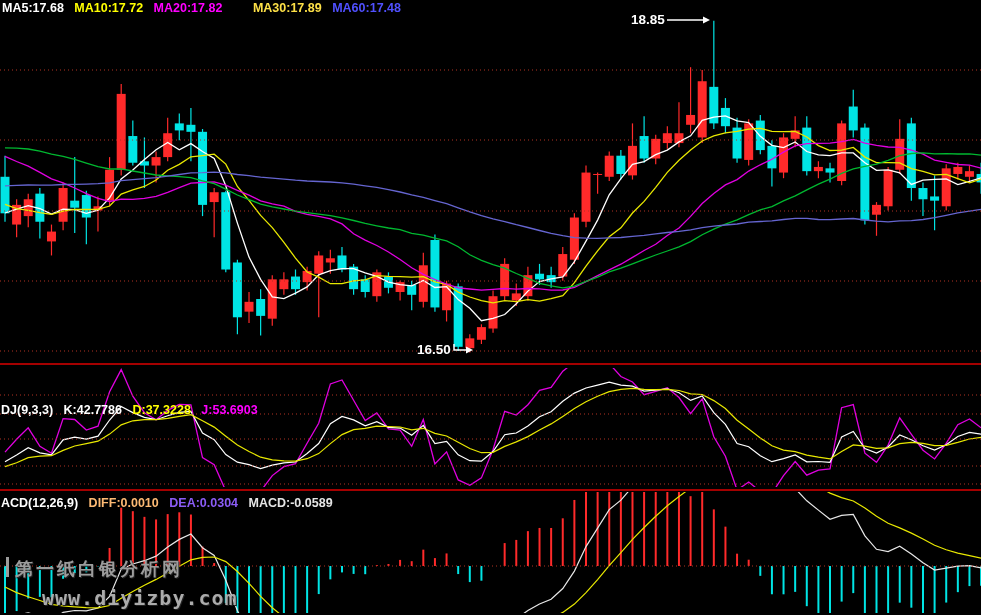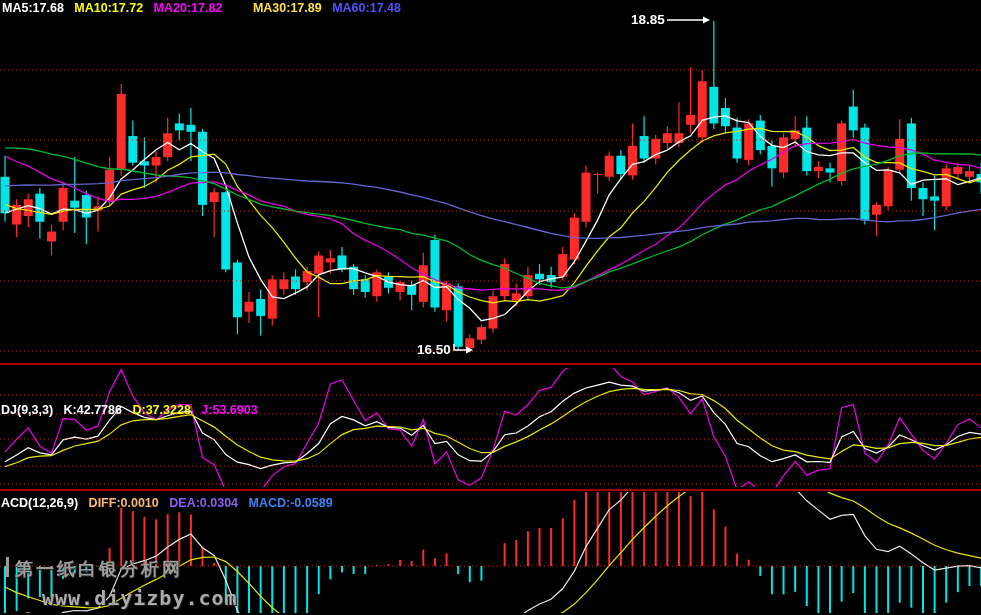--- a/index.html
+++ b/index.html
@@ -342,21 +342,21 @@
     <span style="color:#ffffff">DJ(9,3,3)</span>
     <span style="color: rgb(255, 255, 255);">K:42.7786</span>
     <span style="color: rgb(255, 255, 0);">D:37.3228</span>
     <span style="color: rgb(255, 0, 255);">J:53.6903</span>
   </div>
 
   <div class="label-row row-macd">
     <span style="color:#ffffff">ACD(12,26,9)</span>
     <span style="color: #fdba74;">DIFF:0.0010</span>
     <span style="color: #8b5cf6;">DEA:0.0304</span>
-    <span style="color: #3b82f6; text-align: center;">MACD:-0.0589</span>
+    <span style="color: #e5e5e5; text-align: center;">MACD:-0.0589</span>
   </div>
 
   <div class="anno anno-high">18.85</div>
   <div class="anno anno-low">16.50</div>
 
   <div class="wm wm1"><span class="cursor-bar"></span><span>第一纸白银分析网</span></div>
   <div class="wm wm2">www.diyizby.com</div>
 </div>
 
 </body></html>

